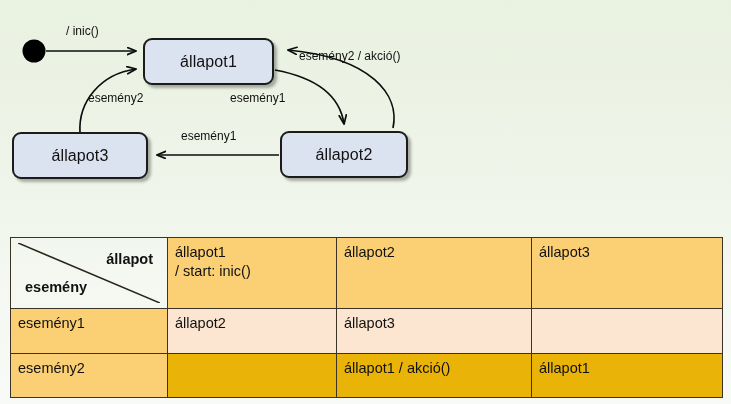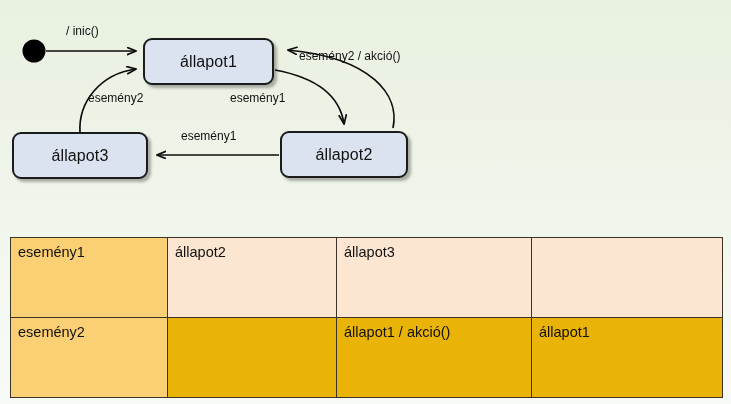--- a/index.html
+++ b/index.html
@@ -176,20 +176,44 @@
 
   <div id="table-wrap">
     <table class="trans">
       <colgroup>
         <col class="c0">
           <col class="c1">
           <col class="c2">
           <col class="c3">
       </colgroup>
       <tbody>
+        <tr>
+          <td class="corner">
+            <div class="corner-inner">
+              <svg class="corner-diag" viewBox="0 0 157 60" preserveAspectRatio="none">
+                <line x1="0" y1="0" x2="157" y2="60" stroke="#2a241a" stroke-width="1.6" vector-effect="non-scaling-stroke"></line>
+              </svg>
+              <span class="corner-top">állapot</span>
+              <span class="corner-bottom">esemény</span>
+            </div>
+          </td>
+
+          <td class="hdr-col">
+            <span class="cell-line">állapot1</span>
+            <span class="cell-line">/ start: inic()</span>
+          </td>
+
+          <td class="hdr-col">
+            <span class="cell-line">állapot2</span>
+          </td>
+
+          <td class="hdr-col">
+            <span class="cell-line">állapot3</span>
+          </td>
+        </tr>
 
         <tr>
           <td class="rowhdr">
             <span>esemény1</span>
           </td>
           <td class="body-a">
             <span>állapot2</span>
           </td>
           <td class="body-a">
             <span>állapot3</span>

